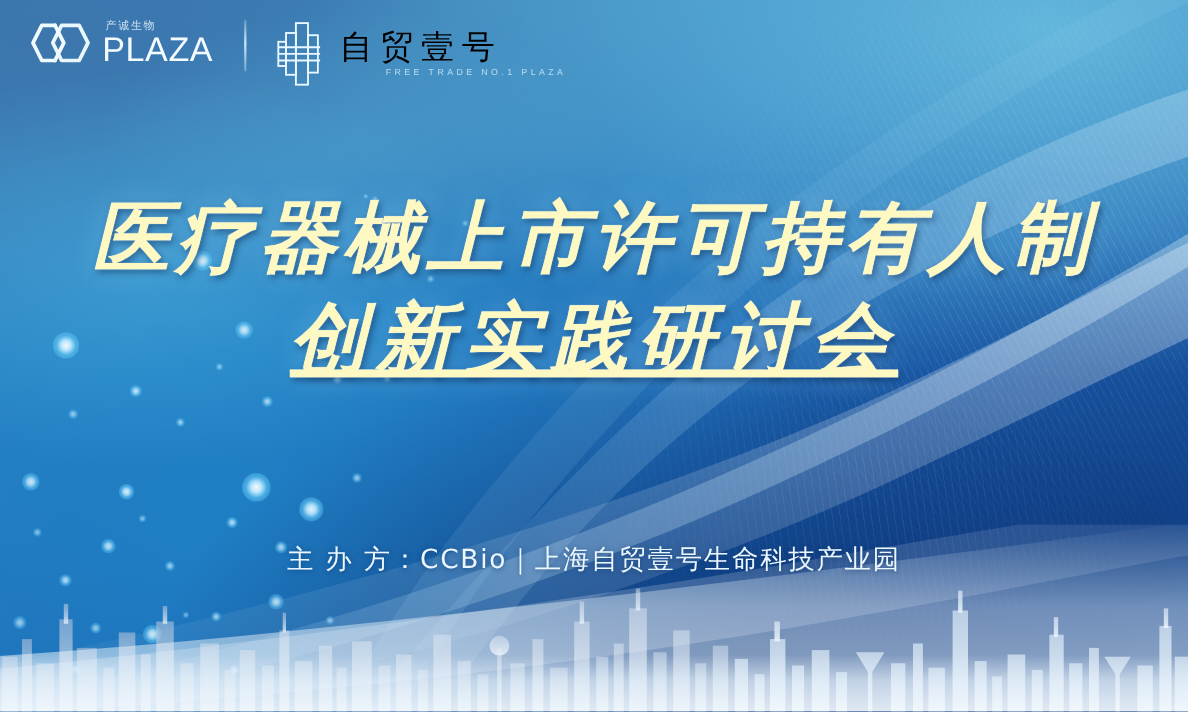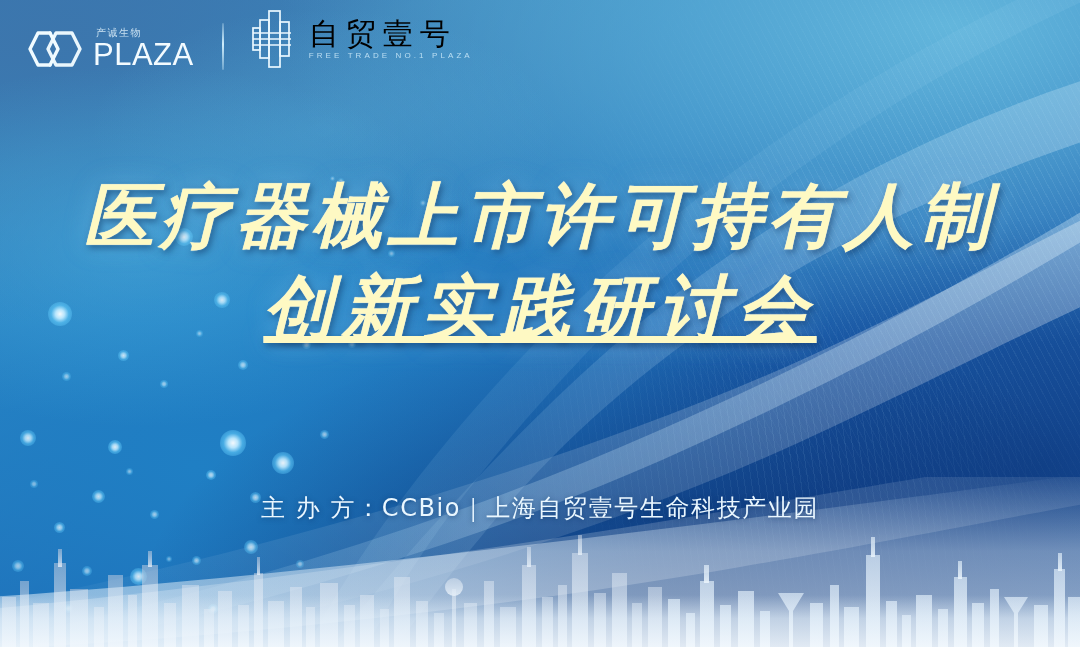--- a/index.html
+++ b/index.html
@@ -95,23 +95,23 @@
   }
 
   
   .skyline { position: absolute; left: 0; right: 0; bottom: 0; height: 170px; }
   .skyline svg { width: 100%; height: 100%; display: block; }
 
   
   .header {
     position: absolute;
     left: 26px;
-    top: 6px;
+    top: 18px;
     display: flex;
-    align-items: flex-end;
+    align-items: flex-start;
     height: 64px;
     z-index: 12;
   }
   .logo-ccbio { display: flex; align-items: flex-end; }
   .hexmark { width: 62px; height: 42px; display: block; }
   .ccbio-txt { margin-left: 5px; position: relative; }
   .ccbio-cn {
     position: absolute;
     top: -13px;
     left: 3px;
@@ -147,20 +147,21 @@
     font-family: "DejaVu Sans", "Liberation Sans", sans-serif;
     white-space: nowrap;
   }
   .ftp-en {
     margin-top: 2px;
     font-size: 8px;
     letter-spacing: 3.1px;
     color: rgba(216,242,255,0.78);
     white-space: nowrap;
     font-family: "Liberation Sans", sans-serif;
+    margin-left: 42px;
   }
 
   
   .title-wrap {
     position: absolute;
     left: 0; right: 0;
     top: 178px;
     text-align: center;
     z-index: 11;
   }

